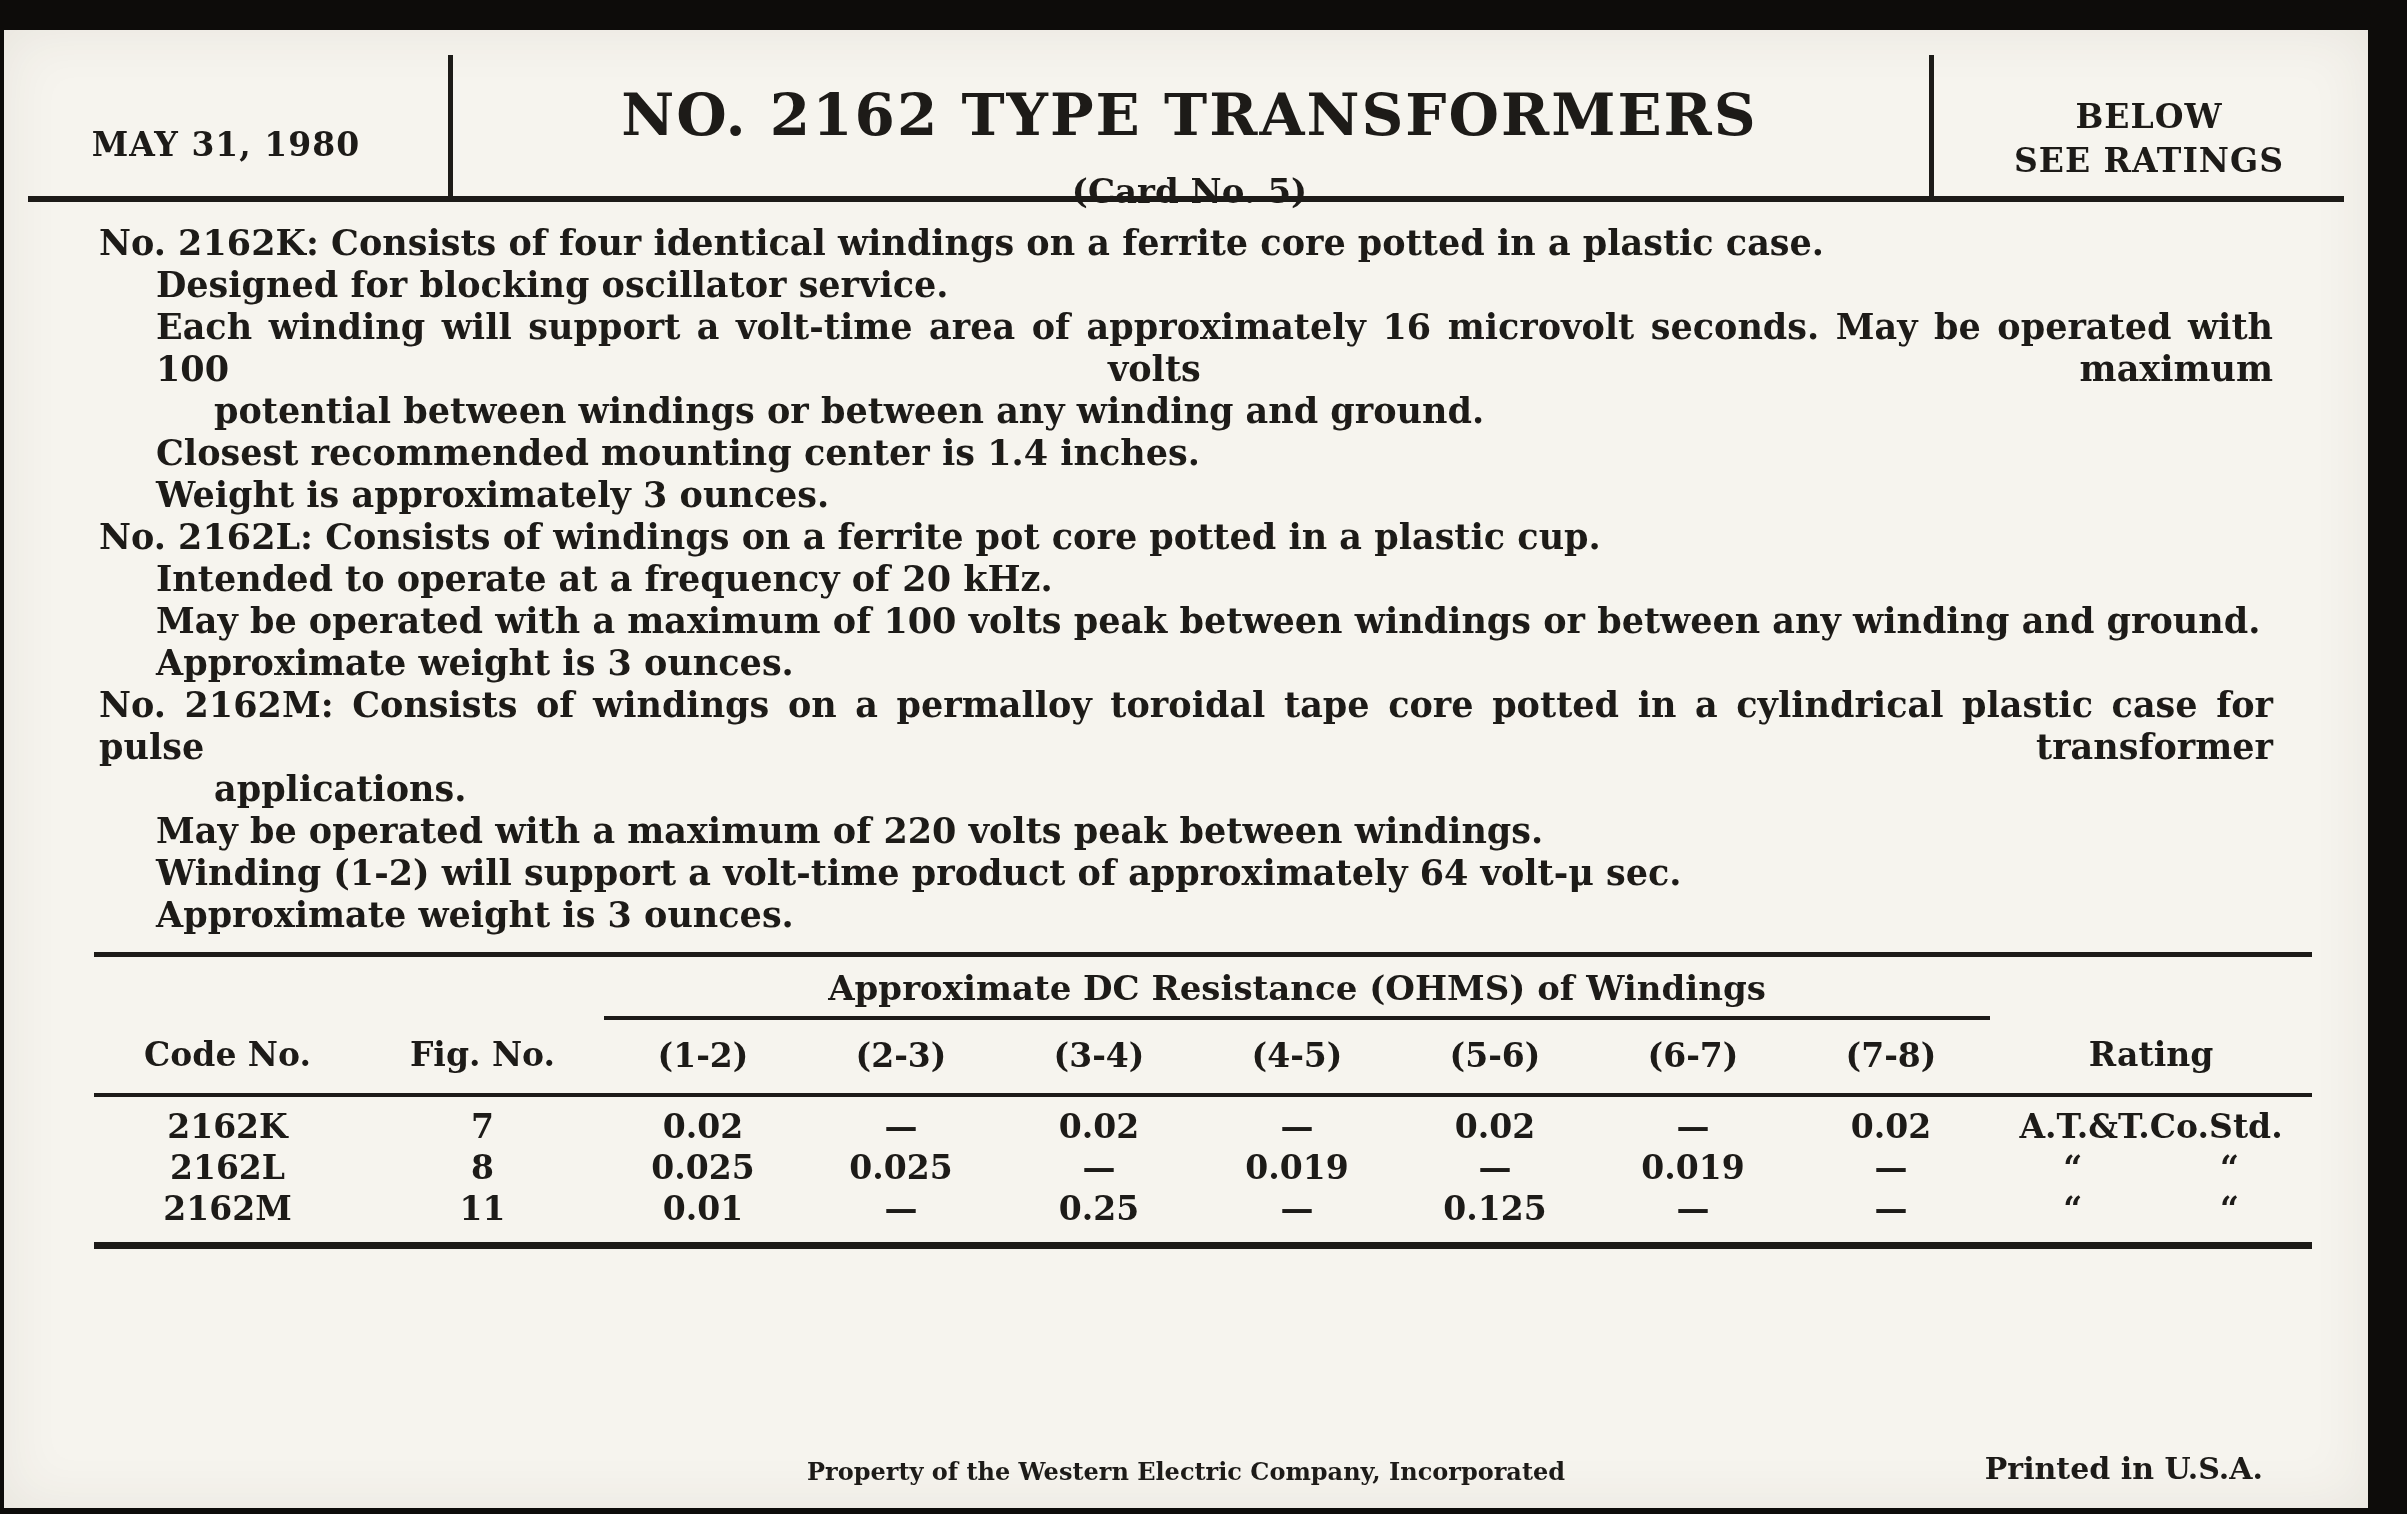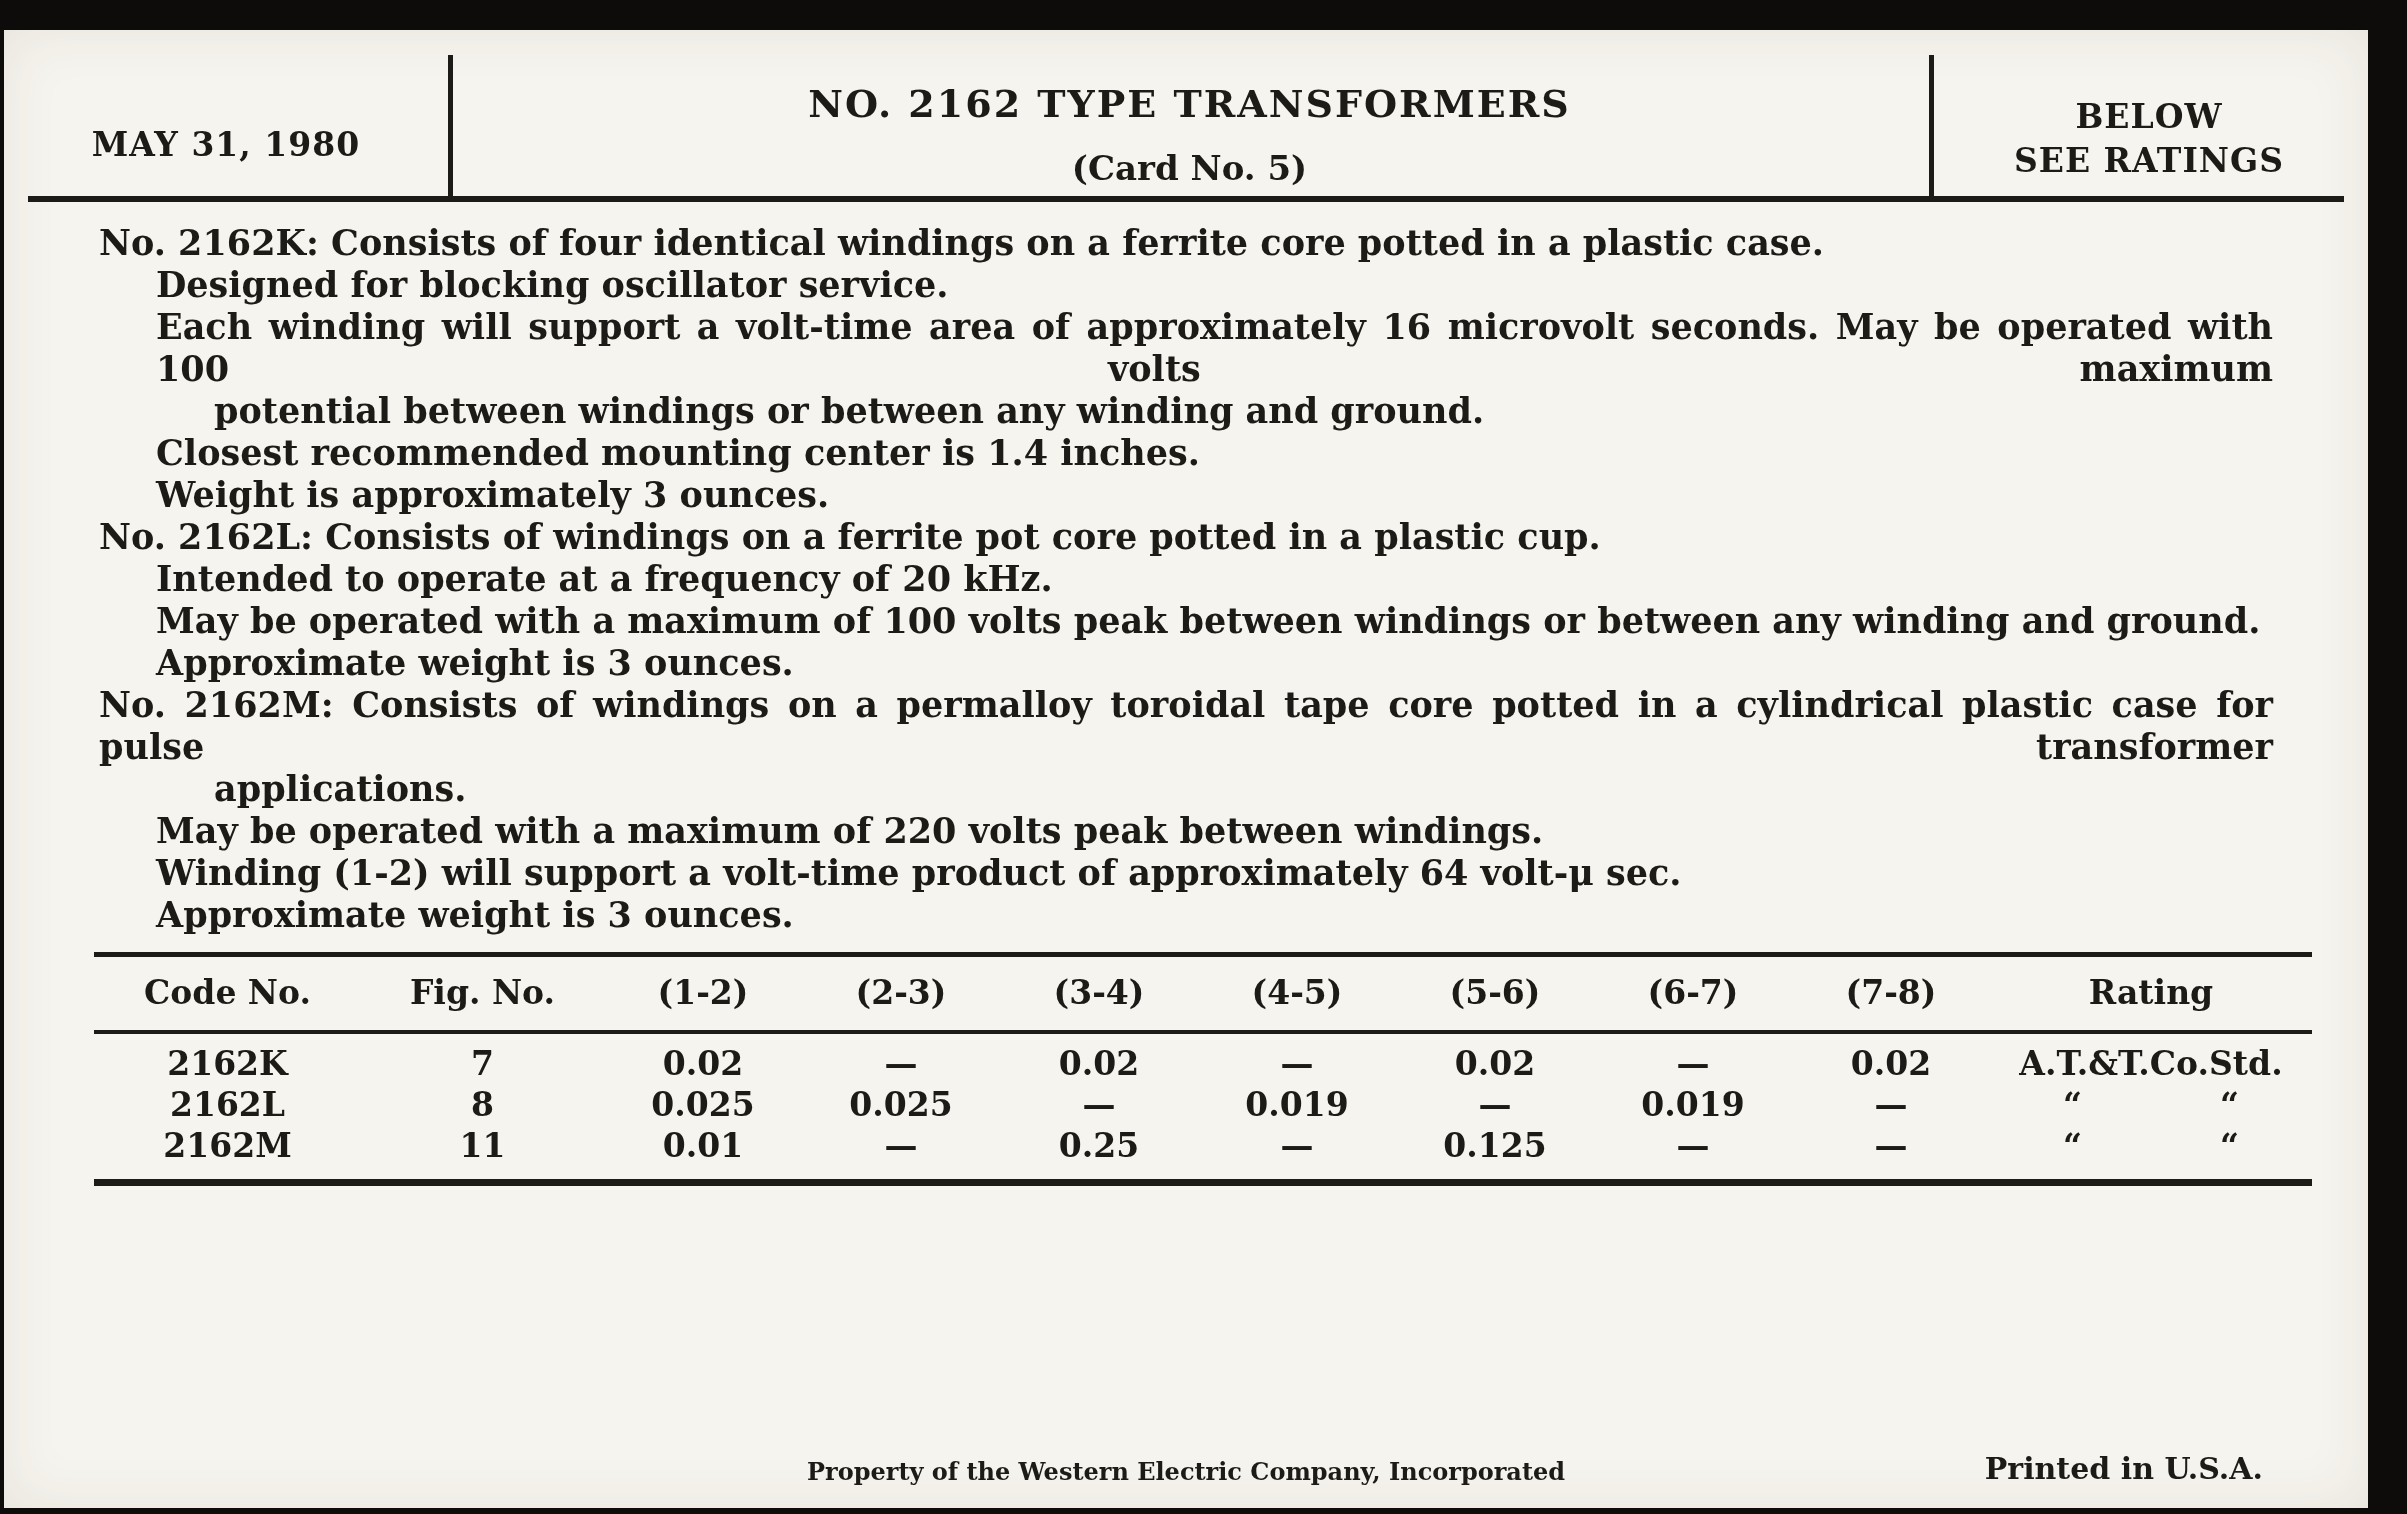--- a/index.html
+++ b/index.html
@@ -25,21 +25,21 @@
   
   .hdr{position:relative;height:170px;}
   .hdr-vline{position:absolute;top:25px;height:147px;width:5px;background:var(--ink);}
   .hdr-vline.left{left:444px;}
   .hdr-vline.right{left:1925px;}
   .hdr-date{
     position:absolute;left:0;top:95px;width:444px;text-align:center;
     font-size:33px;font-weight:bold;letter-spacing:1px;
   }
   .hdr-center{position:absolute;left:444px;top:51px;width:1483px;text-align:center;}
-  .hdr-title{font-size:38px;font-weight:bold;letter-spacing:2px;}
+  .hdr-title{font-size:58px;font-weight:bold;letter-spacing:2px;}
   .hdr-subtitle{font-size:34px;font-weight:bold;margin-top:22px;}
   .hdr-ratings{
     position:absolute;left:1925px;top:65px;width:440px;text-align:center;
     font-size:33px;font-weight:bold;line-height:44px;letter-spacing:1px;
   }
   .hdr-rule{position:absolute;left:24px;right:24px;top:166px;height:6px;background:var(--ink);}
   
   .bodytext{
     padding:22px 95px 0 95px;
     font-size:35px;font-weight:bold;line-height:42px;
@@ -127,20 +127,25 @@
         <col class="c-w">
           <col class="c-w">
           <col class="c-w">
           <col class="c-w">
         <col class="c-w">
           <col class="c-w">
           <col class="c-w">
         <col class="c-rating">
       </colgroup>
       <thead>
+        <tr class="span-row">
+          <td colspan="2"></td>
+          <td colspan="7" class="span-head">Approximate DC Resistance (OHMS) of Windings</td>
+          <td></td>
+        </tr>
         <tr class="col-head-row">
           <th>Code No.</th>
           <th>Fig. No.</th>
           <th>(1-2)</th>
           <th>(2-3)</th>
           <th>(3-4)</th>
           <th>(4-5)</th>
           <th>(5-6)</th>
           <th>(6-7)</th>
           <th>(7-8)</th>

